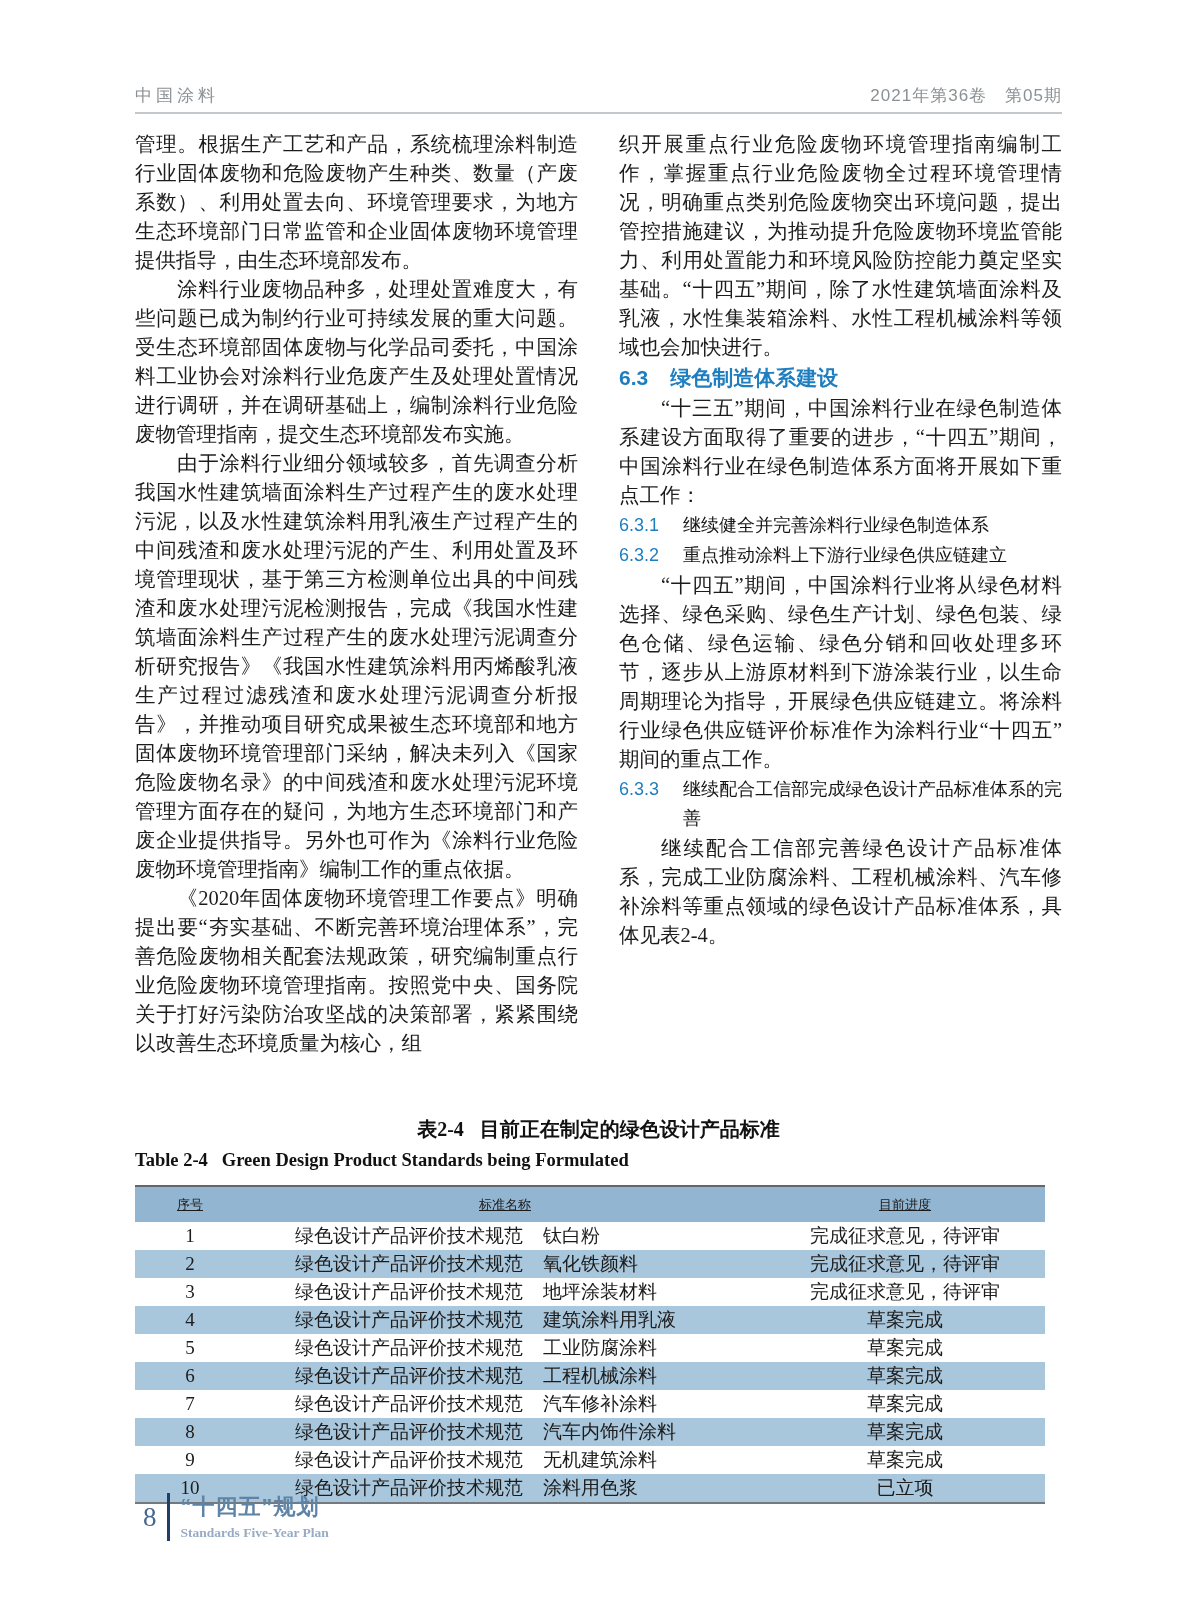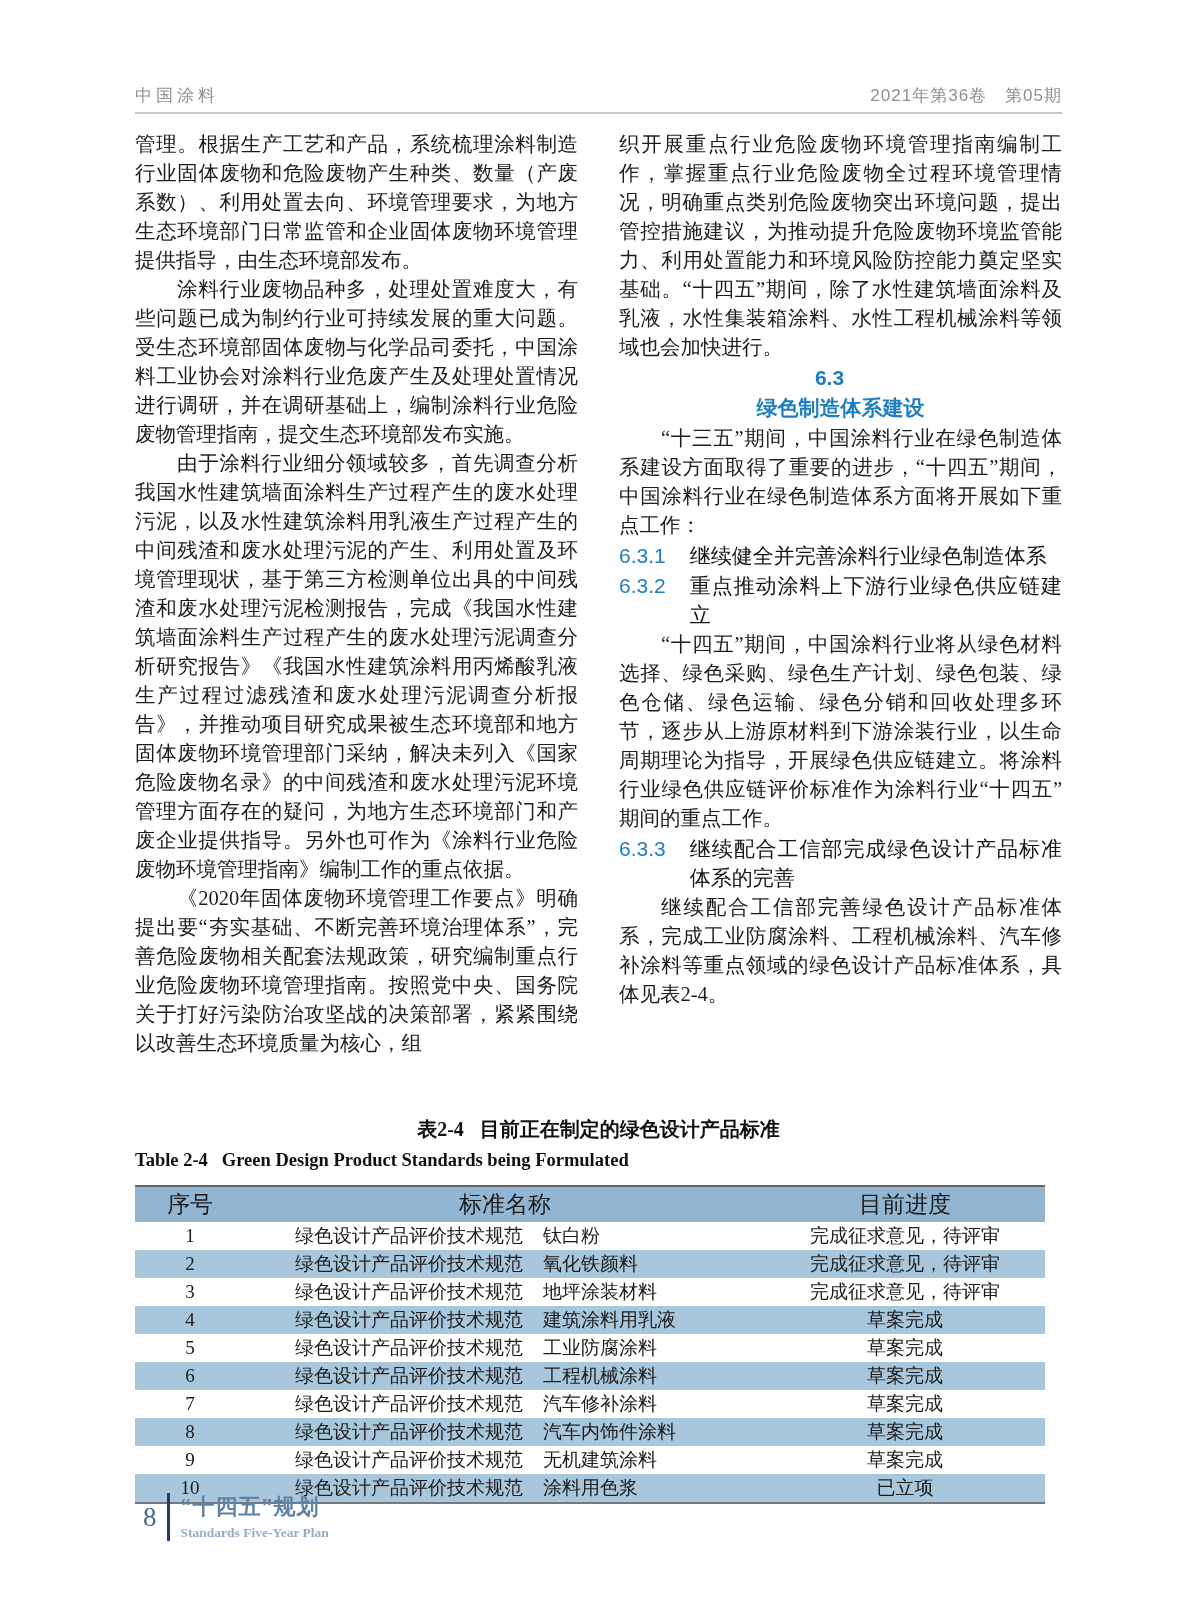--- a/index.html
+++ b/index.html
@@ -18,40 +18,40 @@
   .journal-name{letter-spacing:4px;}
   .issue-info{letter-spacing:1px;}
   .header-rule{border:none;border-top:2px solid #c3c8cc;margin:5px 0 0 0;}
 
   
   .cols{display:flex;gap:41px;margin-top:16px;}
   .col{width:448px;font-size:20.5px;line-height:29px;text-align:justify;}
   p.para{margin:0;text-indent:2.05em;}
   p.para.no-indent{text-indent:0;}
 
-  .h-main{display:flex;align-items:center;margin:1px 0;
+  .h-main{display:flex;align-items:flex-start;margin:1px 0;
     font-family:"Liberation Sans","DejaVu Sans",sans-serif;
-    font-weight:bold;font-size:21px;line-height:30px;color:#1e7ec0;flex-direction:column;}
+    font-weight:bold;font-size:21px;line-height:30px;color:#1e7ec0;}
   .h-main .num{margin-right:22px;flex:0 0 auto;}
   .h-sub{display:flex;align-items:baseline;margin:1px 0;
     font-family:"Liberation Sans","DejaVu Sans",sans-serif;
-    font-size:21px;line-height:29px;}
+    font-size:18px;line-height:29px;}
   .h-sub .num{color:#1e7ec0;margin-right:24px;flex:0 0 auto;}
   .h-sub .title{color:#151515;}
 
   
   .tbl-caption-cn{text-align:center;margin-top:58px;font-weight:bold;font-size:20px;color:#111;}
   .tbl-caption-cn .cap-label{margin-right:16px;}
   .tbl-caption-en{margin-top:7px;font-weight:bold;font-size:18.5px;color:#111;
     font-family:"Liberation Serif","DejaVu Serif",serif;}
   .tbl-caption-en .cap-label{margin-right:14px;}
   table.std{margin-top:14px;width:910px;border-collapse:collapse;
     border-top:2px solid #63676b;border-bottom:2px solid #75797d;font-size:19px;color:#1c1c1c;}
   table.std thead tr{height:36px;}
-  table.std th{font-weight:normal;font-size:23px;}
+  table.std th{font-weight:normal;font-size:13px;text-decoration:underline;}
   table.std tbody tr{height:28px;}
   col.c-no{width:110px;}
   col.c-name{width:520px;}
   col.c-status{width:280px;}
   td.no,th.no{text-align:center;}
   td.name{text-align:left;padding-left:50px;}
   td.name .item{margin-left:20px;}
   td.status,th.status{text-align:center;}
 
   

